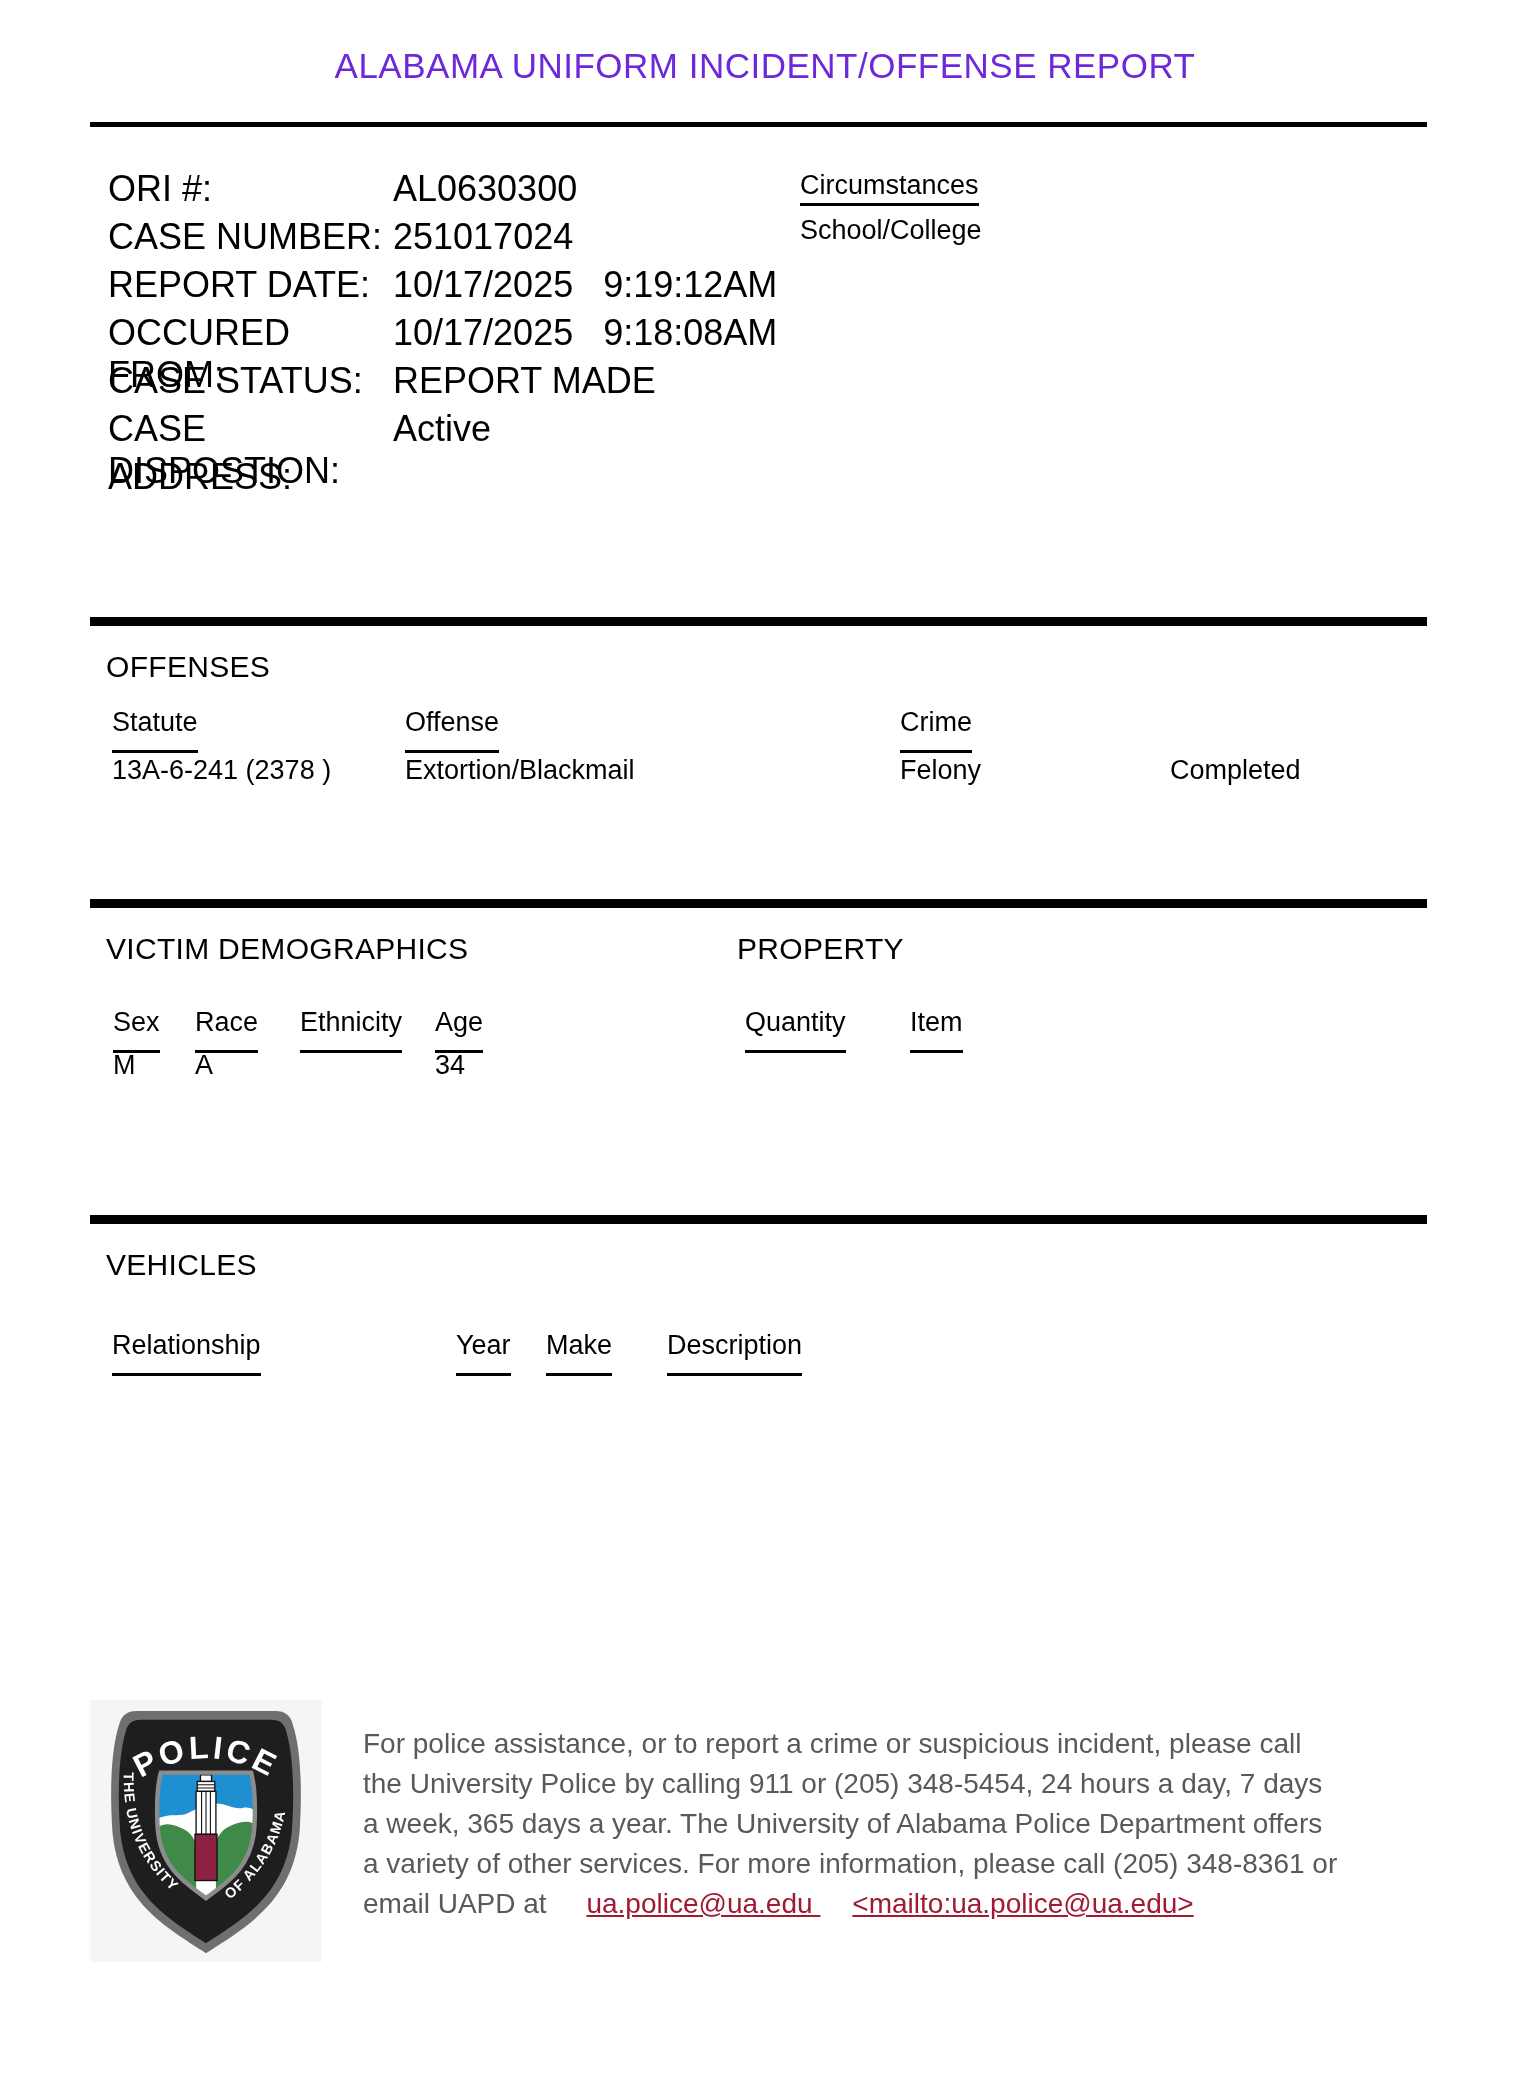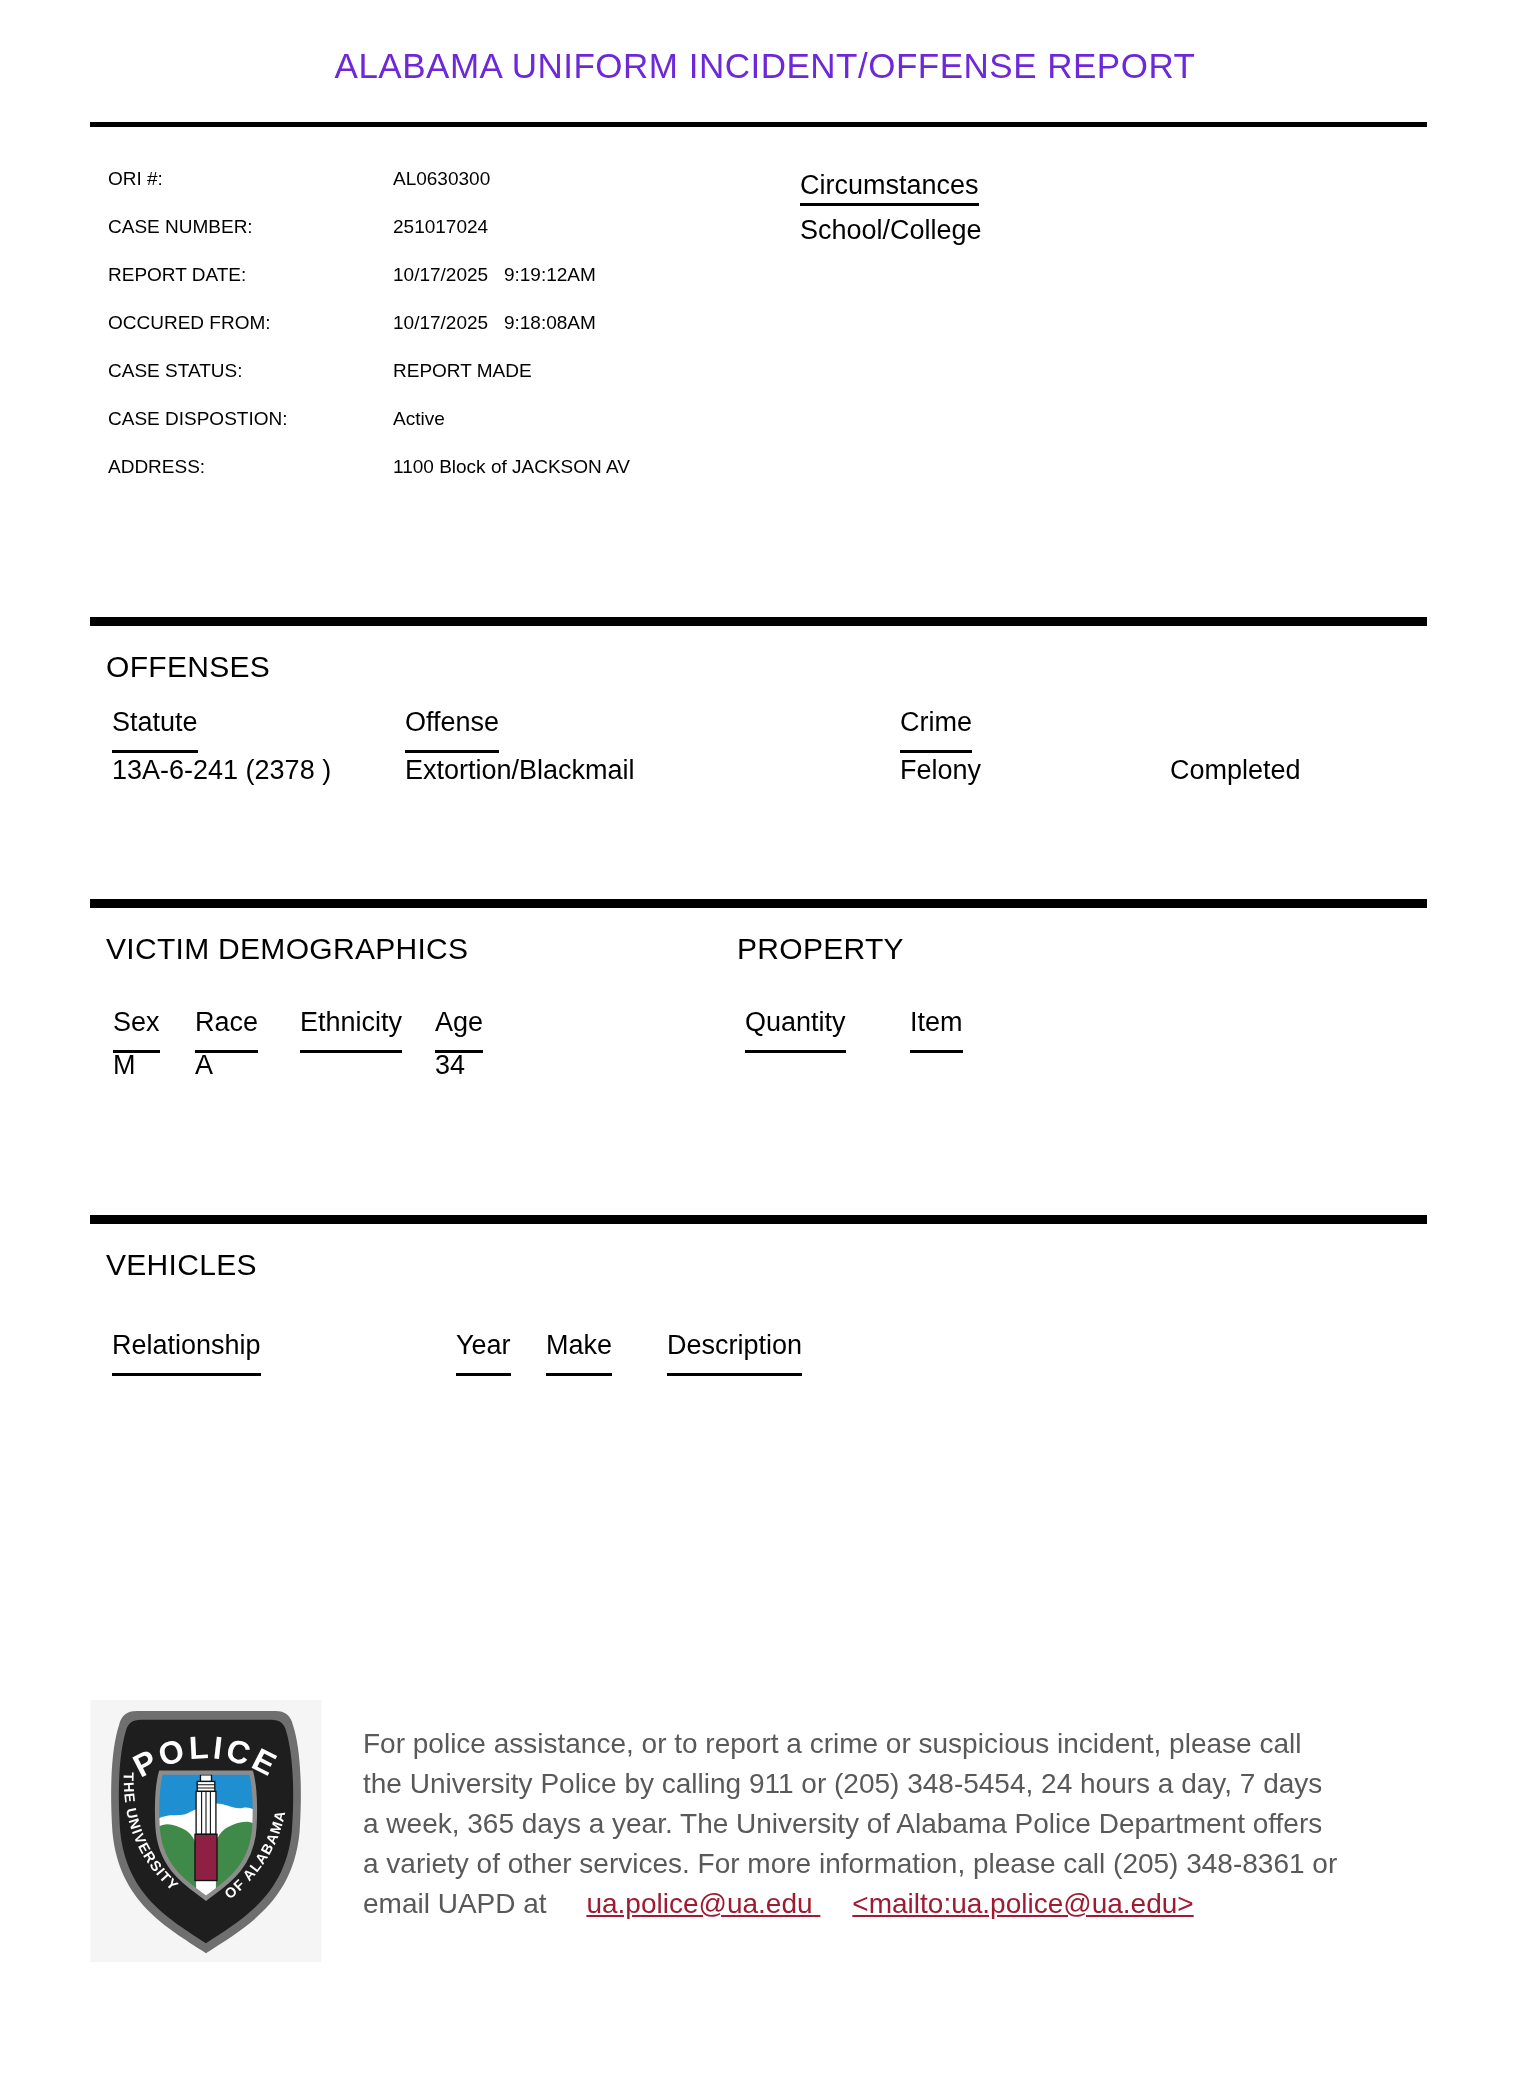--- a/index.html
+++ b/index.html
@@ -14,21 +14,21 @@
   }
   .rule { position:absolute; left:90px; width:1337px; background:#000; }
   .rule-thin  { height:5px; }
   .rule-thick { height:9px; }
   #rule-title { top:122px; }
   #rule-offenses { top:617px; }
   #rule-victim { top:899px; }
   #rule-vehicles { top:1215px; }
 
   .info { position:absolute; left:108px; top:168px; }
-  .info-row { display:flex; height:48px; font-size:19px; }
+  .info-row { display:flex; height:48px; font-size:36px; }
   .info-label { width:285px; }
   .val { white-space:pre; }
 
   .circumstances { position:absolute; left:800px; top:170px; font-size:27px; }
   .circ-header { display:inline-block; border-bottom:3px solid #000; padding-bottom:2px; }
   .circ-value { margin-top:9px; }
 
   .section-heading { position:absolute; font-size:30px; letter-spacing:0.3px; }
   .colhead { border-bottom:3px solid #000; padding-bottom:12px; font-size:27px; }
   .cell { font-size:27px; }
@@ -69,21 +69,20 @@
     <div class="info-row">
       <div class="info-label">CASE STATUS:</div>
       <div class="val">REPORT MADE</div>
     </div>
     <div class="info-row">
       <div class="info-label">CASE DISPOSTION:</div>
       <div class="val">Active</div>
     </div>
     <div class="info-row">
       <div class="info-label">ADDRESS:</div>
-      <div class="val">1100 Block of JACKSON AV</div>
     </div>
   </div>
 
   <div class="circumstances">
     <span class="circ-header">Circumstances</span>
     <div class="circ-value">School/College</div>
   </div>
 
   <div class="rule rule-thick" id="rule-offenses"></div>
   <div class="section-heading" style="left:106px; top:650px;">OFFENSES</div>

